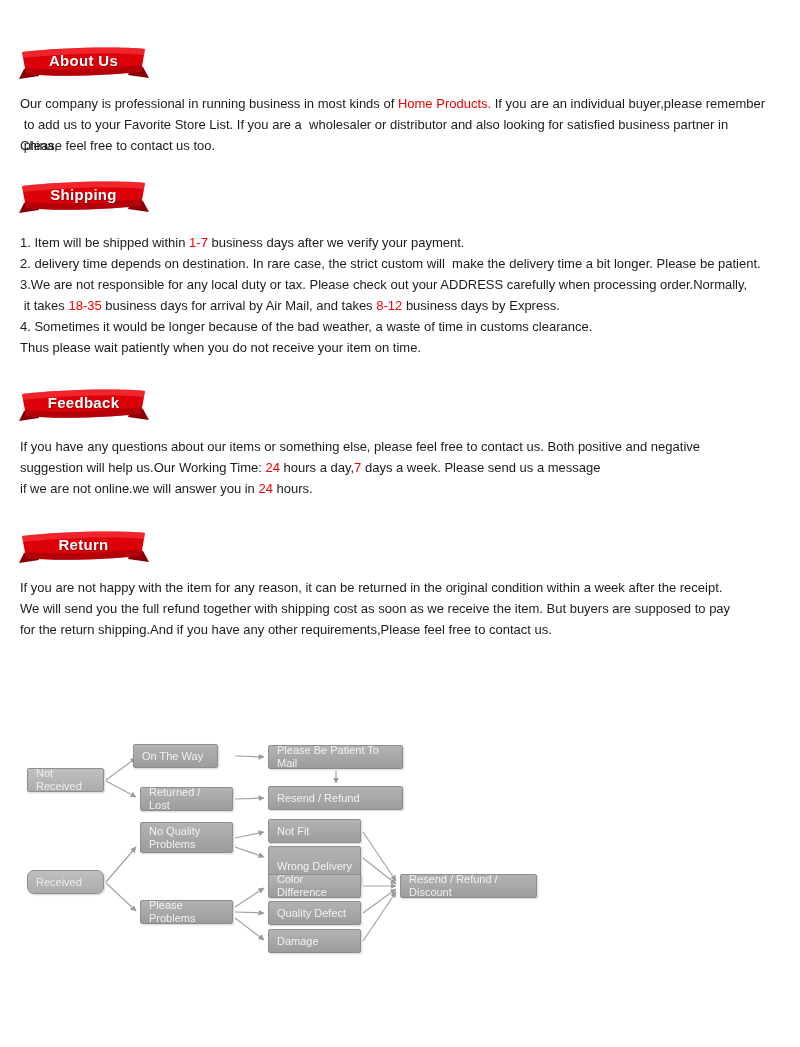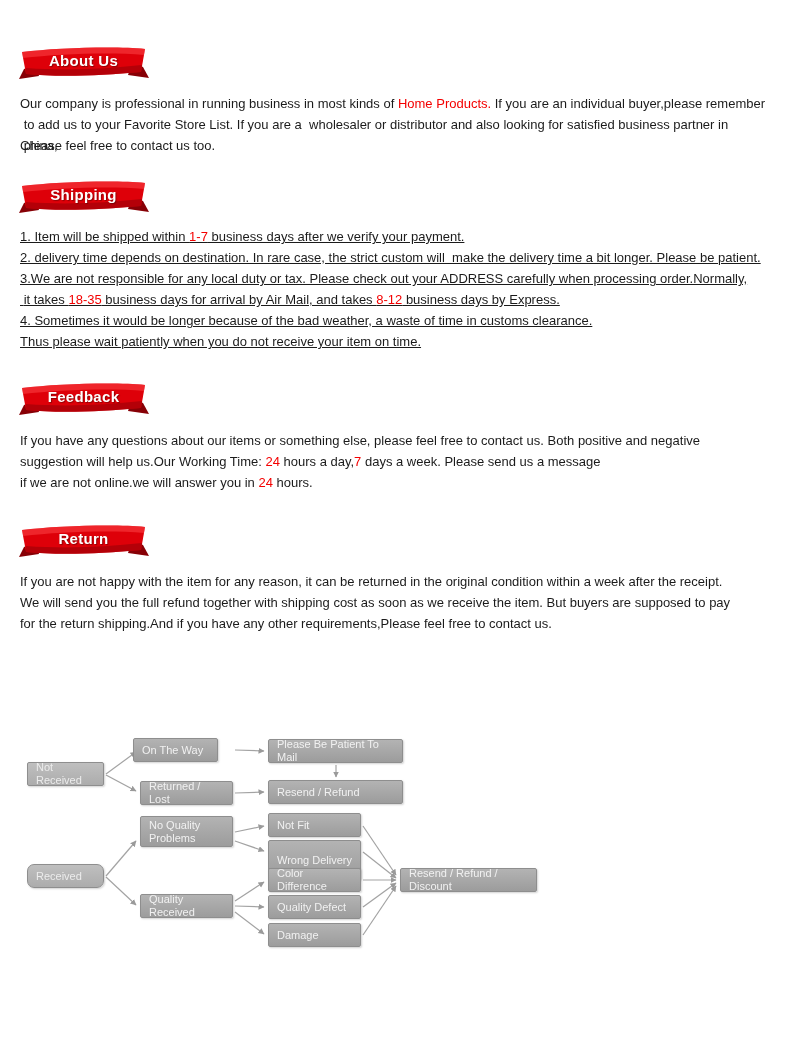--- a/index.html
+++ b/index.html
@@ -14,21 +14,21 @@
     position:absolute; inset:0; display:flex; align-items:center; justify-content:center;
     padding-bottom:3px; color:#fff; font-size:15px; font-weight:bold;
     text-shadow:1px 1px 1px rgba(80,0,0,.55); letter-spacing:.3px;
   }
   
   .para { padding-left:20px; padding-right:31px; font-size:13px; }
   .line { white-space:pre-wrap; line-height:21px; height:21px; }
   .hl { color:#f40000; }
   .m-about   { margin-top:13px; }
   .m-ship-rb { margin-top:22px; }
-  .m-ship    { margin-top:12px;text-decoration:underline; }
+  .m-ship    { margin-top:18px; }
   .m-feed-rb { margin-top:28px; }
   .m-feed    { margin-top:14px; }
   .m-ret-rb  { margin-top:29px; }
   .m-ret     { margin-top:13px; }
   .sec-about { padding-top:44px; }
   
   .flowchart { position:relative; width:800px; height:225px; margin-top:95px; }
   .flowchart svg.arrows { position:absolute; left:0; top:0; }
   .node {
     position:absolute; box-sizing:border-box; display:flex; align-items:center;
@@ -149,19 +149,19 @@
     <div class="node light" style="left:27px;  top:33px;  width:77px;  height:24px;">Not Received</div>
     <div class="node" style="left:133px; top:9px;   width:85px;  height:24px;">On The Way</div>
     <div class="node" style="left:268px; top:10px;  width:135px; height:24px;">Please Be Patient To Mail</div>
     <div class="node" style="left:140px; top:52px;  width:93px;  height:24px;">Returned / Lost</div>
     <div class="node" style="left:268px; top:51px;  width:135px; height:24px;">Resend / Refund</div>
     <div class="node" style="left:140px; top:87px;  width:93px;  height:31px;">No Quality Problems</div>
     <div class="node" style="left:268px; top:84px;  width:93px;  height:24px;">Not Fit</div>
     <div class="node" style="left:268px; top:111px; width:93px;  height:40px;">Wrong Delivery</div>
     <div class="node light" style="left:27px;  top:135px; width:77px;  height:24px;border-radius:7px;">Received</div>
     <div class="node" style="left:268px; top:139px; width:93px;  height:24px;">Color Difference</div>
-    <div class="node" style="left:140px; top:165px; width:93px;  height:24px;">Quality Received</div>
+    <div class="node" style="left:140px; top:165px; width:93px;  height:24px;">Please Problems</div>
     <div class="node" style="left:268px; top:166px; width:93px;  height:24px;">Quality Defect</div>
     <div class="node" style="left:268px; top:194px; width:93px;  height:24px;">Damage</div>
     <div class="node" style="left:400px; top:139px; width:137px; height:24px;">Resend / Refund / Discount</div>
   </div>
 
 </div>
 
 </body></html>

